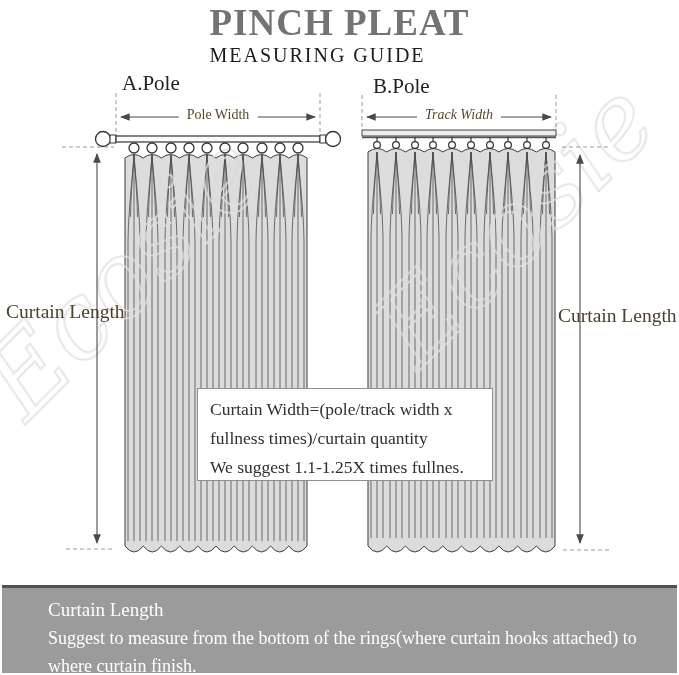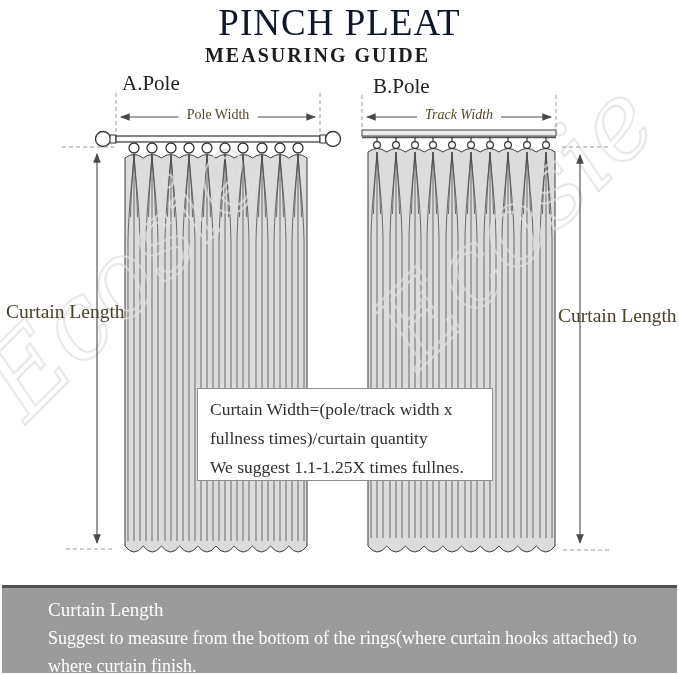--- a/index.html
+++ b/index.html
@@ -5,25 +5,25 @@
   html,body{margin:0;padding:0;background:#ffffff;}
   #stage{
     position:relative;width:679px;height:675px;margin:0 auto;
     background:#ffffff;overflow:hidden;
     font-family:"Liberation Serif", serif;
   }
   .abs{position:absolute;}
   #diagram-svg{position:absolute;left:0;top:0;}
   .title{
     left:0;top:1px;width:679px;text-align:center;
-    font-size:37px;font-weight:normal;letter-spacing:1px;color:#0f172a;
+    font-size:37px;font-weight:bold;letter-spacing:1px;color:#737373;
   }
   .subtitle{
     left:0;top:44px;width:635px;text-align:center;
-    font-size:20px;font-weight:bold;letter-spacing:2px;color:#1c1c1c;
+    font-size:20px;font-weight:normal;letter-spacing:2px;color:#1c1c1c;
   }
   .sec-label{font-size:21px;color:#222222;}
   .sec-label.a{left:122px;top:71px;}
   .sec-label.b{left:373px;top:74px;}
   .width-label{
     top:107px;font-size:14px;color:#554a28;background:#ffffff;
     padding:0 8px;transform:translateX(-50%);white-space:nowrap;
   }
   .width-label.pole{left:218px;}
   .width-label.track{left:459px;font-style:italic;}

